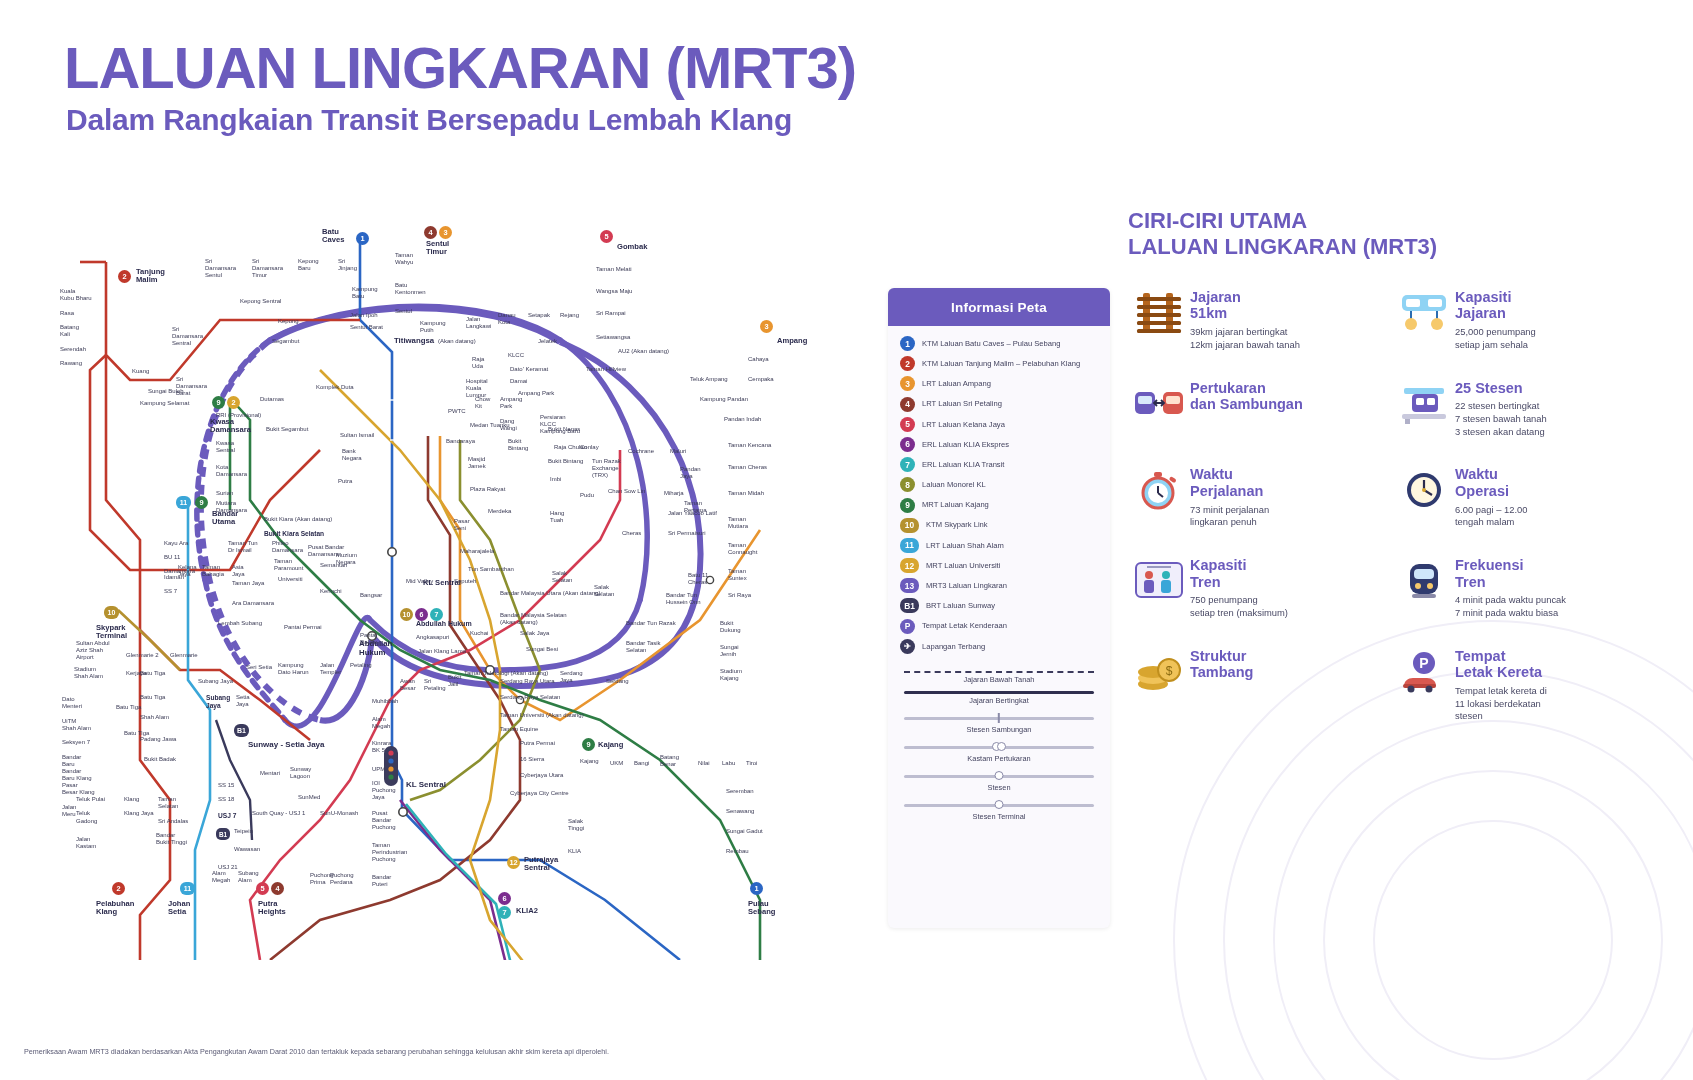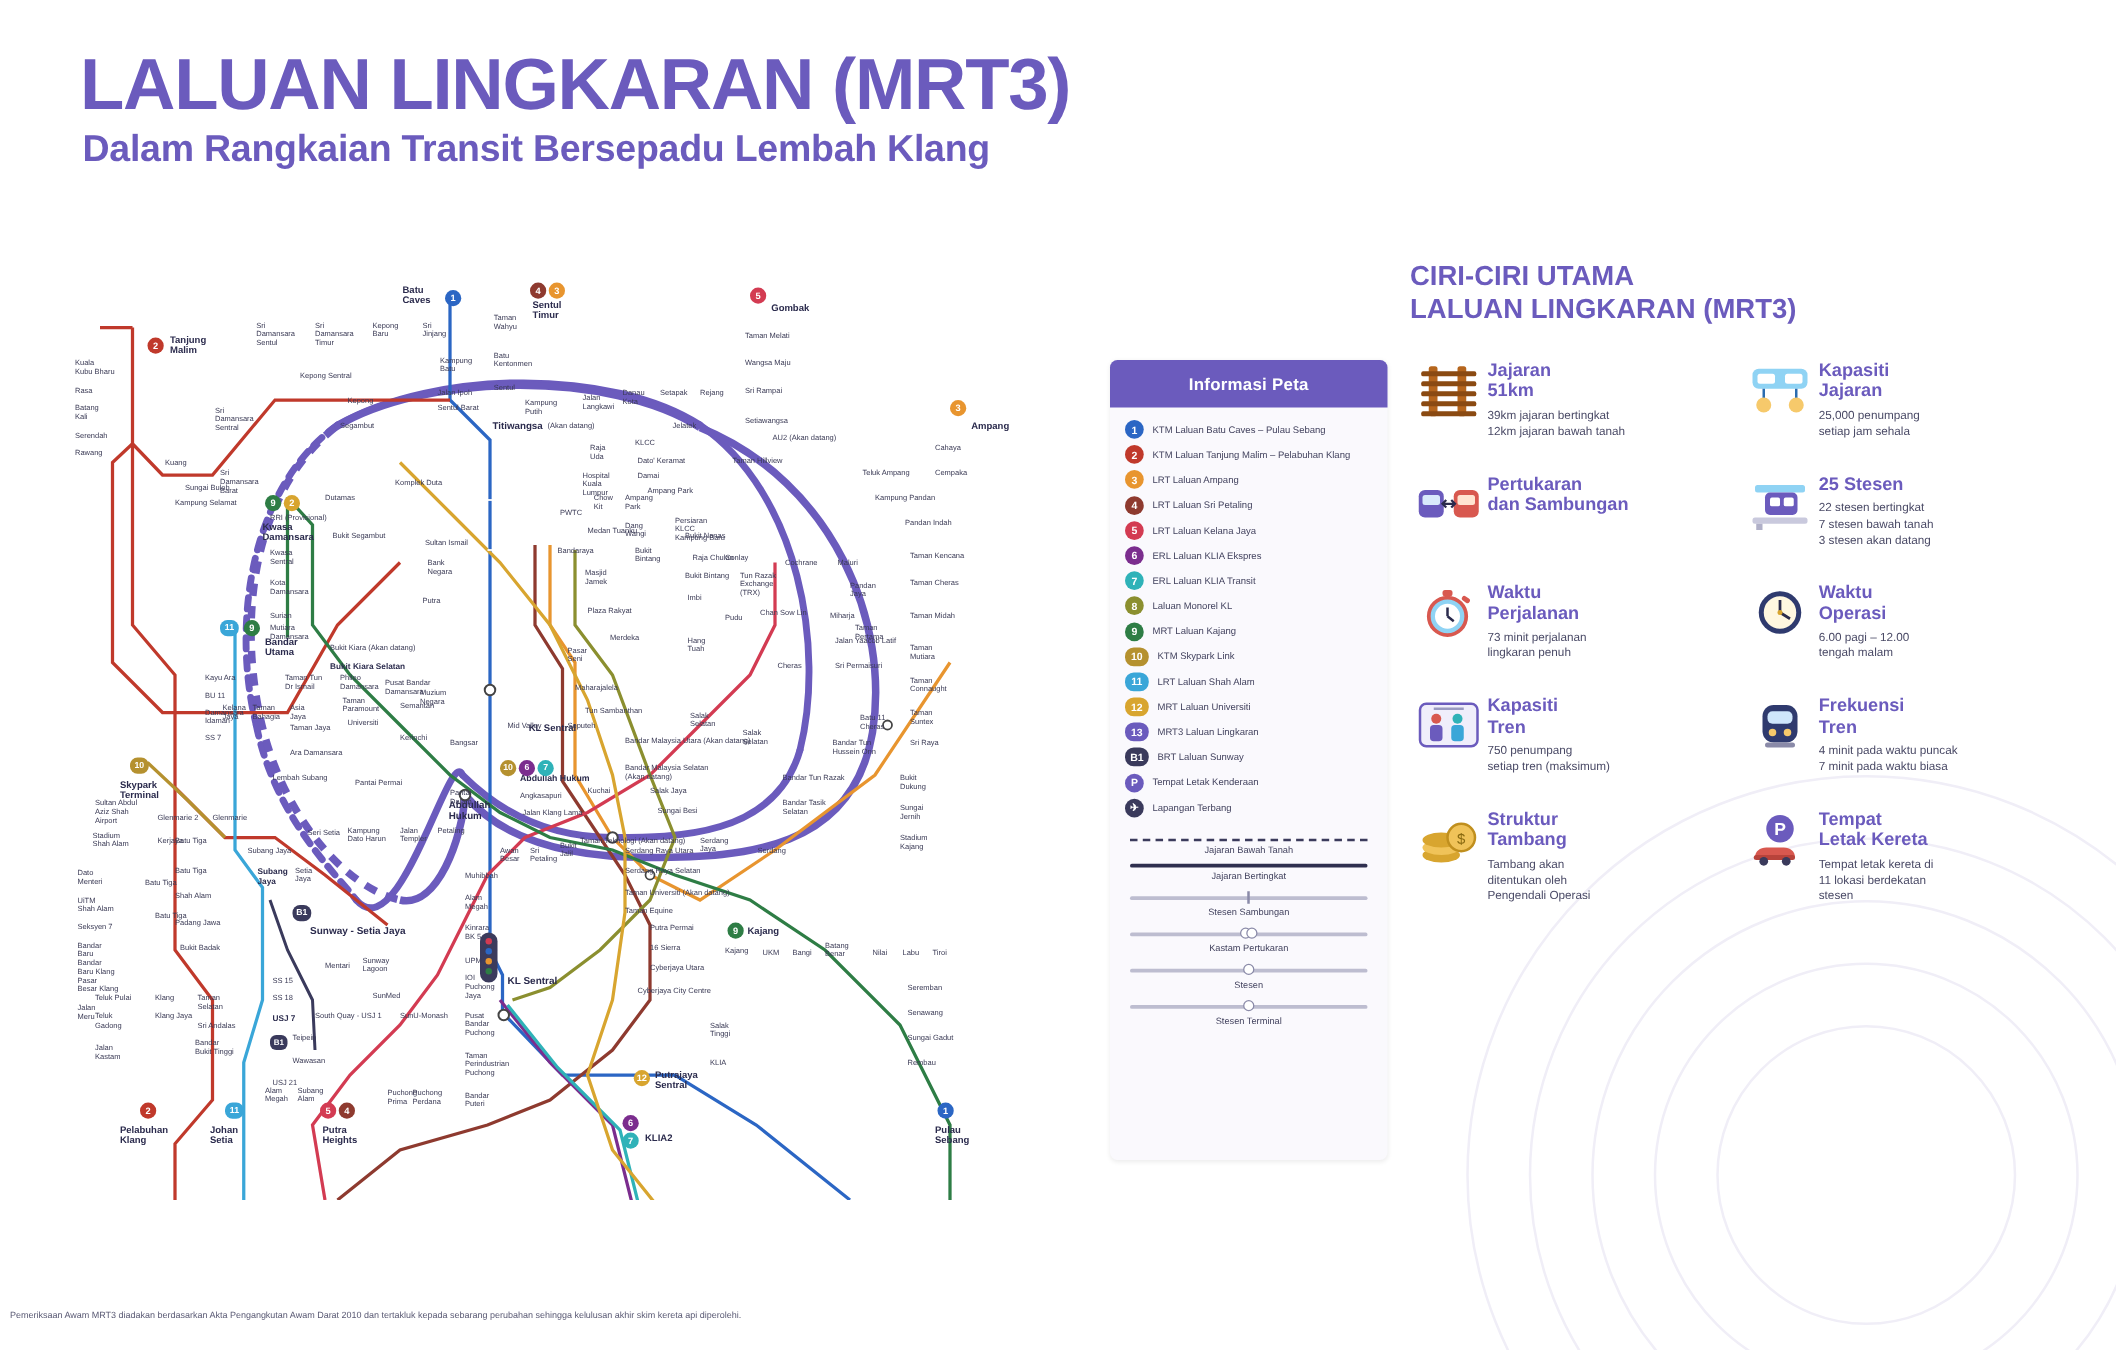--- a/index.html
+++ b/index.html
@@ -71,21 +71,21 @@
   .feat-title { font-size:22px; font-weight:bold; color:#6b5bbd; line-height:1.2; margin-bottom:22px; }
   .feat-grid { display:flex; flex-wrap:wrap;margin-top:28px; }
   .feat { width:265px; display:flex; margin-bottom:28px; }
   .feat-ico { width:62px; flex:0 0 62px; display:flex; align-items:flex-start; justify-content:center; padding-top:2px; }
   .feat-body { flex:1; }
   .feat-h { font-size:14.5px; font-weight:bold; color:#6b5bbd; line-height:1.15; margin-bottom:4px; }
   .feat-p { font-size:9.4px; color:#4a4a66; line-height:1.35; }
 
   
   .footer {
-    position:absolute; left:8px; bottom:24px; width:900px;
+    position:absolute; left:24px; bottom:24px; width:900px;
     font-size:7.2px; color:#5a5a74; line-height:1.3;
   }
 </style>
 </head>
 <body>
 
 <div class="bg-rings">
   <div style="left:0;top:0;width:640px;height:640px;"></div>
   <div style="left:50px;top:50px;width:540px;height:540px;"></div>
   <div style="left:100px;top:100px;width:440px;height:440px;"></div>
@@ -744,21 +744,20 @@
           <svg width="52" height="44" viewBox="0 0 52 44">
             <ellipse cx="20" cy="34" rx="15" ry="6" fill="#d8a52f"></ellipse>
             <ellipse cx="20" cy="28" rx="15" ry="6" fill="#f0c359"></ellipse>
             <ellipse cx="20" cy="22" rx="15" ry="6" fill="#d8a52f"></ellipse>
             <circle cx="36" cy="20" r="11" fill="#f0c359" stroke="#c08f1e" stroke-width="2"></circle>
             <text x="36" y="25" font-size="12" text-anchor="middle" fill="#8a6a10" font-family="Liberation Sans, sans-serif">$</text>
           </svg>
         </div>
         <div class="feat-body">
           <div class="feat-h">Struktur<br>Tambang</div>
-          <div class="feat-p">Tambang akan<br>ditentukan oleh<br>Pengendali Operasi</div>
         </div>
       </div>
       <div class="feat">
         <div class="feat-ico">
           <svg width="52" height="44" viewBox="0 0 52 44">
             <circle cx="26" cy="13" r="11" fill="#6b5bbd"></circle>
             <text x="26" y="18" font-size="14" text-anchor="middle" fill="#fff" font-family="Liberation Sans, sans-serif" font-weight="bold">P</text>
             <path d="M6 36c0-5 4-8 9-8h14c5 0 9 3 9 8z" fill="#d8584f"></path>
             <rect x="5" y="34" width="33" height="4" rx="2" fill="#b8433b"></rect>
             <circle cx="13" cy="39" r="3.5" fill="#3a3a5c"></circle>

